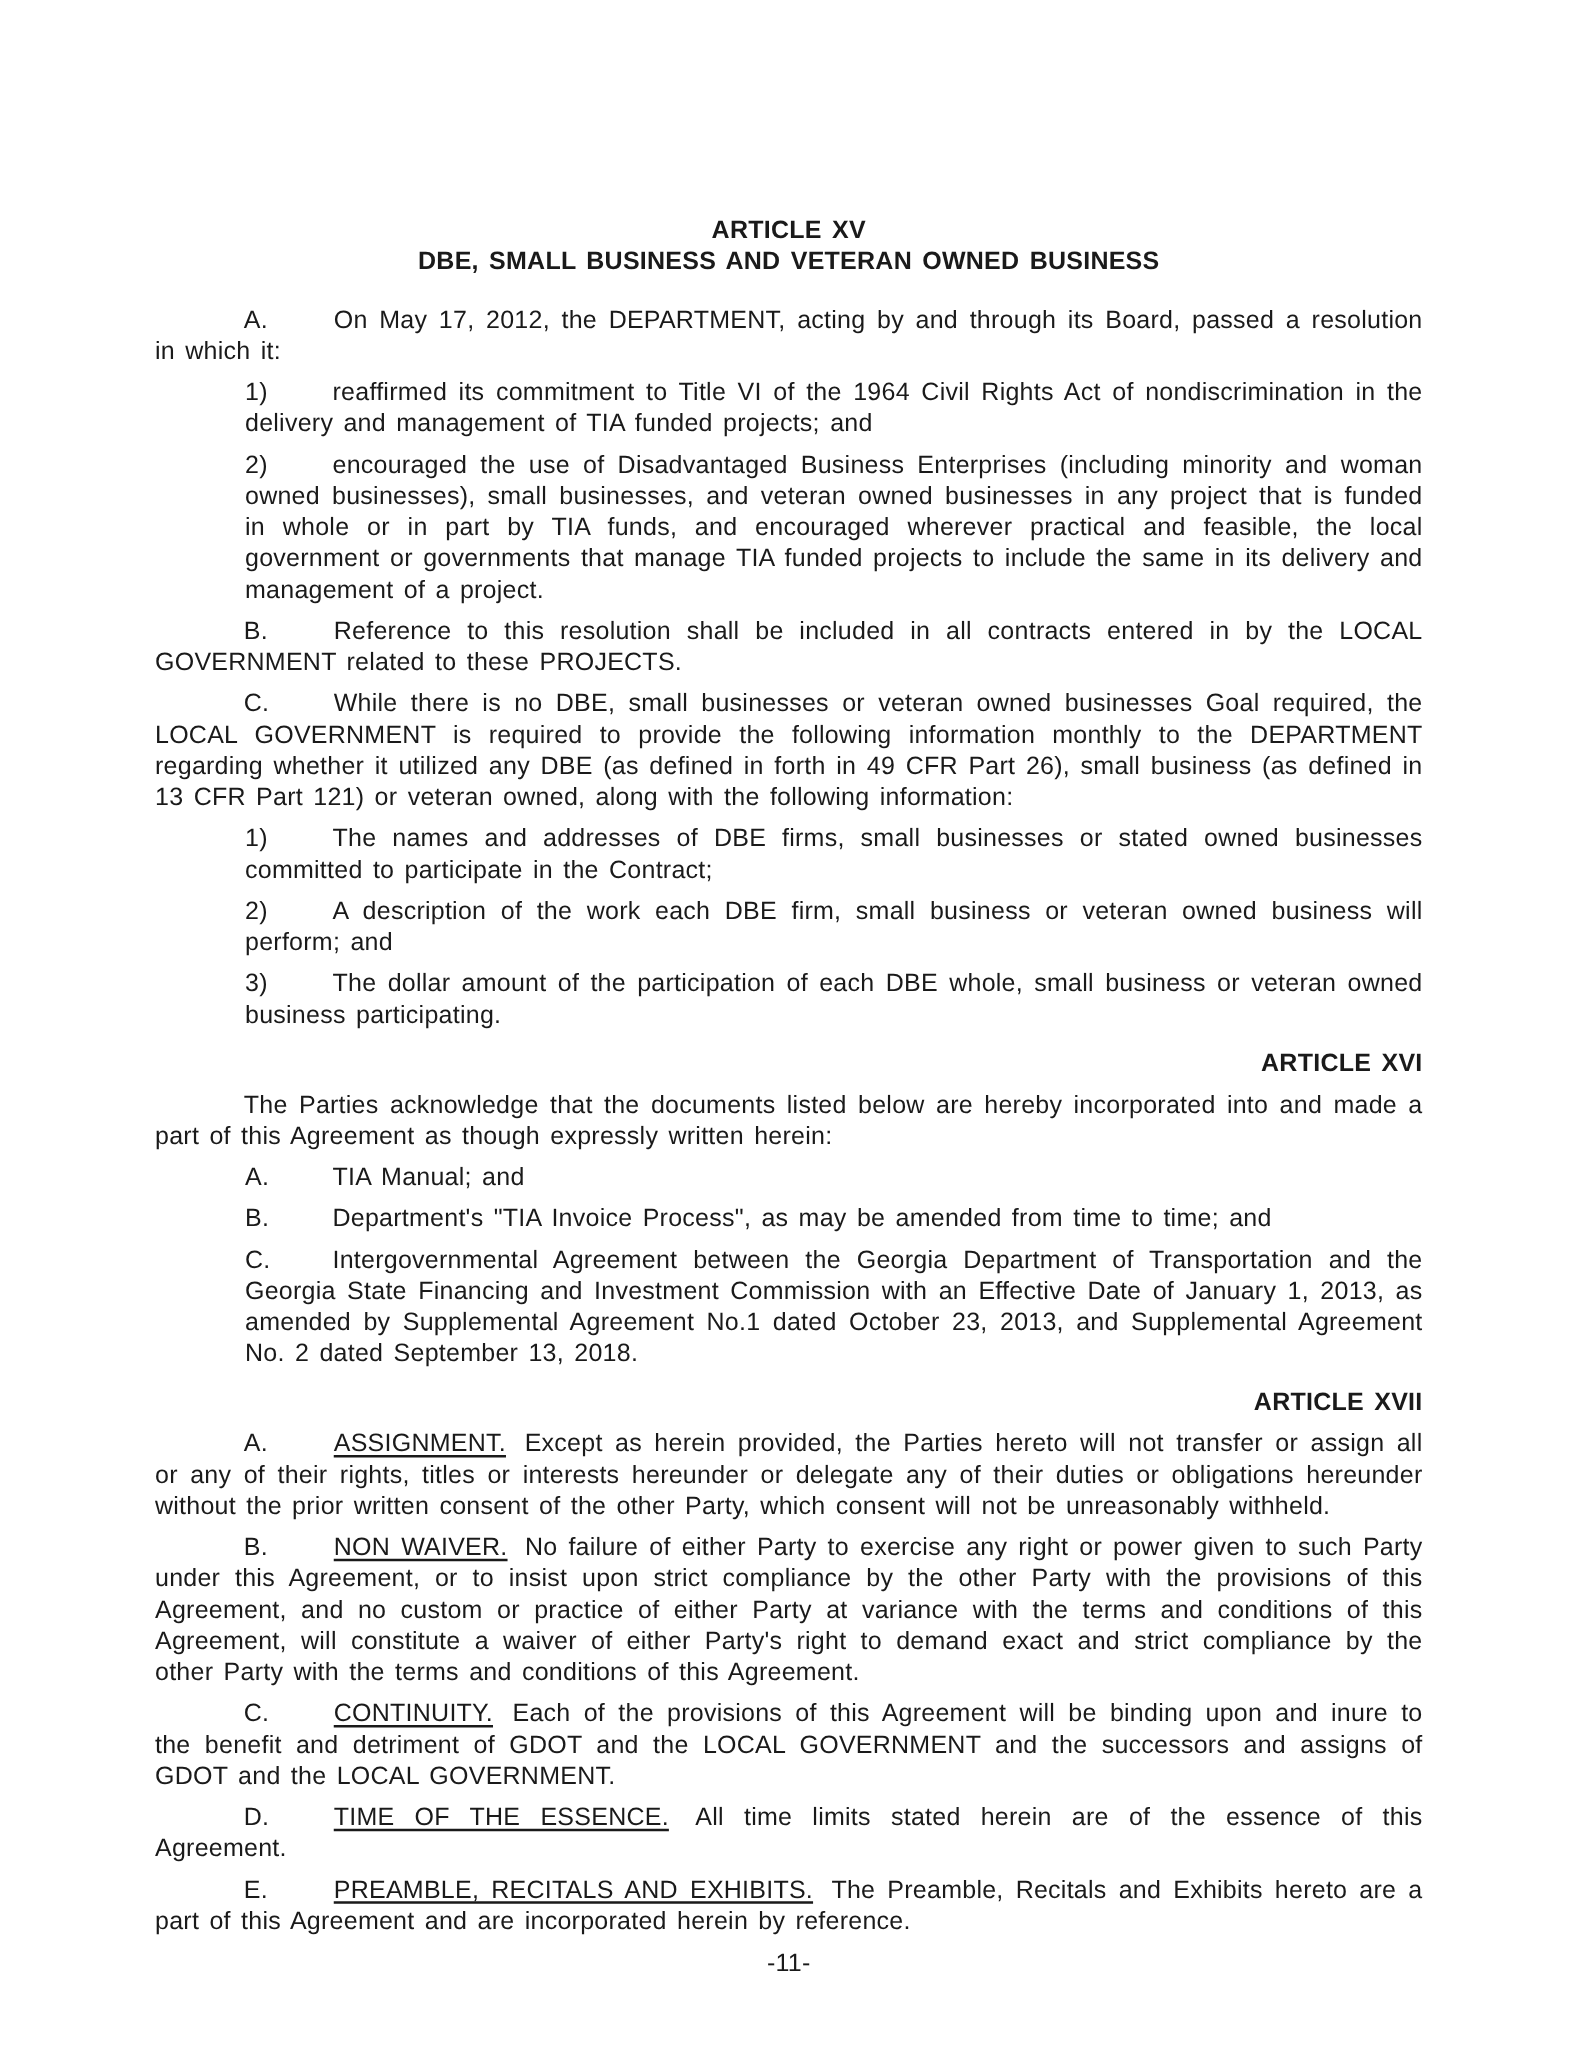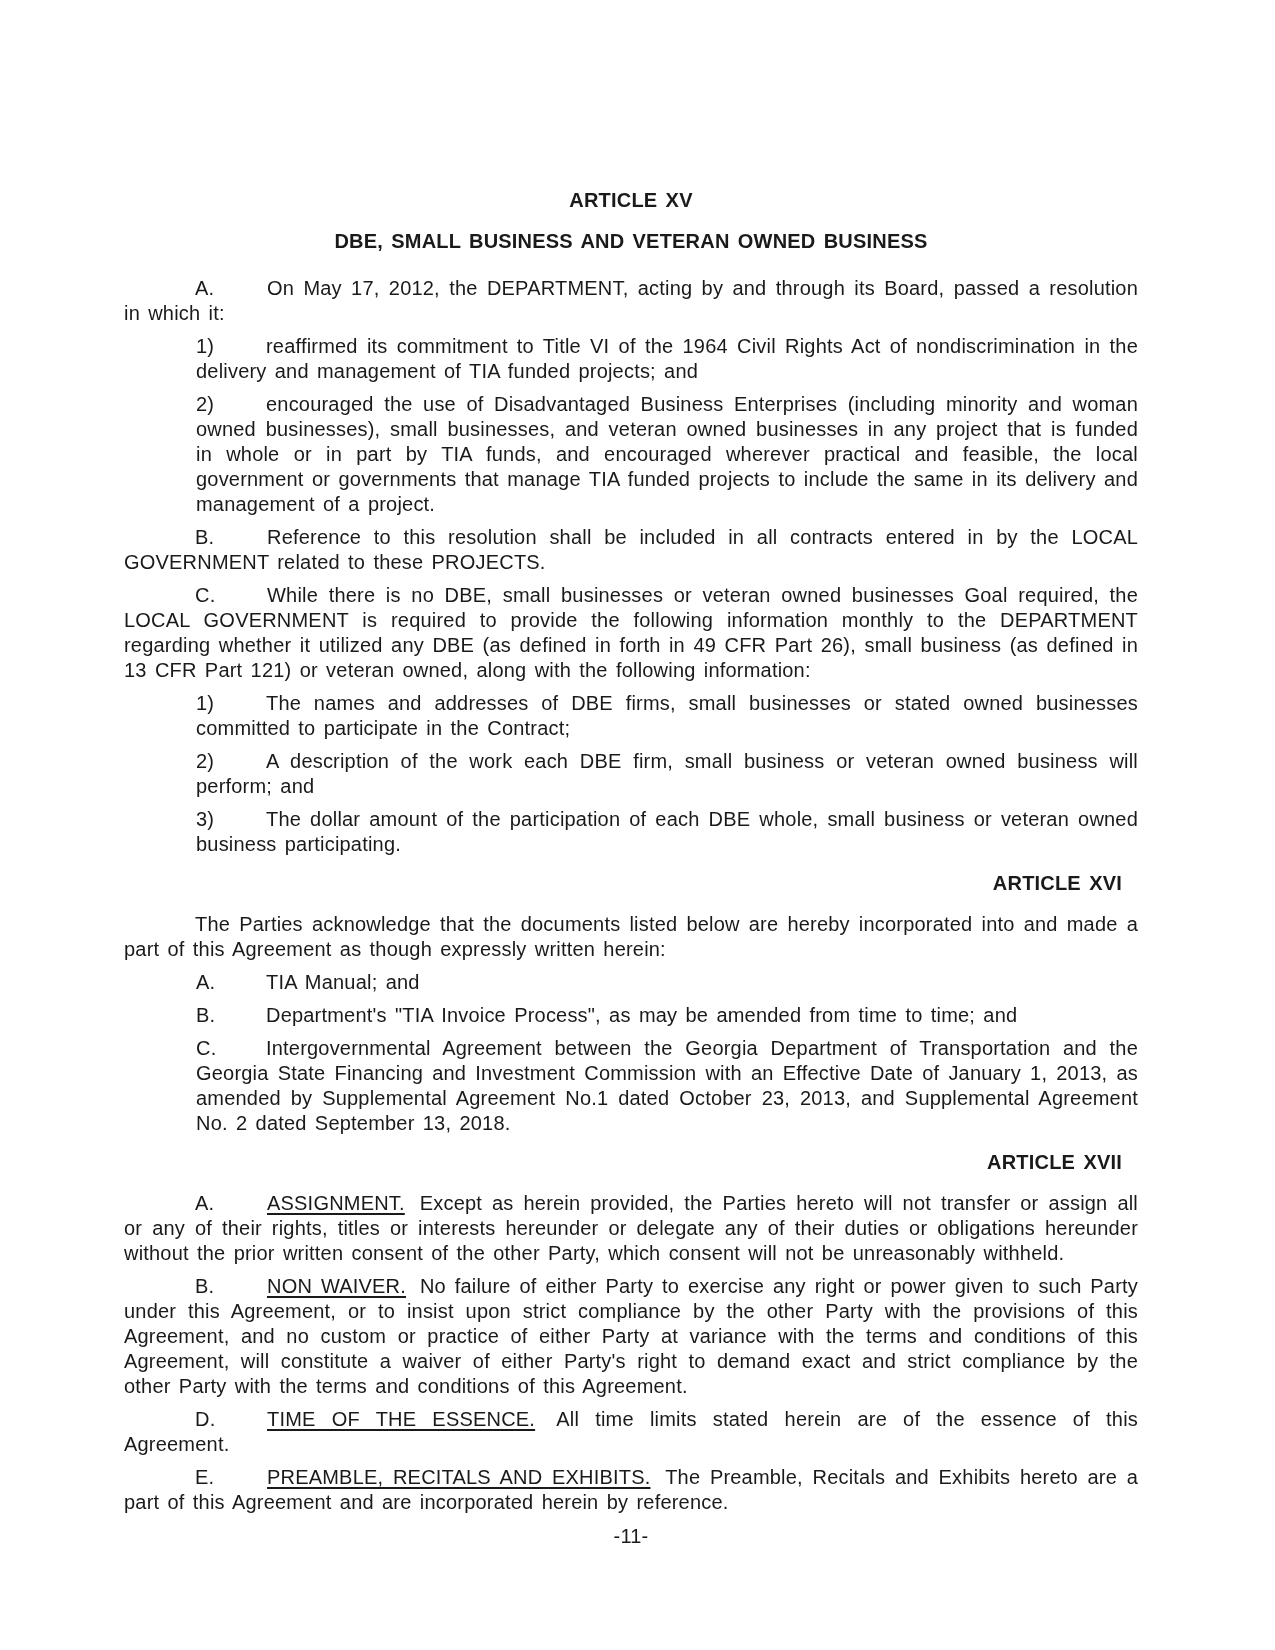--- a/index.html
+++ b/index.html
@@ -12,21 +12,21 @@
     background: #ffffff;
     color: #1a1a1a;
     font-family: "Liberation Sans", "DejaVu Sans", sans-serif;
     font-size: 20px;
     line-height: 25px;
     letter-spacing: 0.2px;
     word-spacing: 2.5px;
     overflow: hidden;
   }
   h1.hd {
-    margin: 16px;
+    margin: 0;
     font-size: 20px;
     line-height: 25px;
     font-weight: bold;
     text-align: center;
   }
   h1.hd.hgap { margin-top: 14px; text-align: right; }
   h1.hd.sub-hd { margin-bottom: 22px; }
   p { margin: 8px 0 0 0; text-align: justify; }
   
   p.lp { text-indent: 71px; }
@@ -76,20 +76,21 @@
     <p class="sub"><span class="slb">C.</span><span class="tx">Intergovernmental Agreement between the Georgia Department of Transportation and the Georgia State Financing and Investment Commission with an Effective Date of January 1, 2013, as amended by Supplemental Agreement No.1 dated October 23, 2013, and Supplemental Agreement No. 2 dated September 13, 2018.</span></p>
   </section>
 
   <section>
     <h1 class="hd hgap">ARTICLE XVII</h1>
 
     <p class="lp"><span class="lb">A.</span><span class="ct">ASSIGNMENT.</span> <span class="tx">Except as herein provided, the Parties hereto will not transfer or assign all or any of their rights, titles or interests hereunder or delegate any of their duties or obligations hereunder without the prior written consent of the other Party, which consent will not be unreasonably withheld.</span></p>
 
     <p class="lp"><span class="lb">B.</span><span class="ct">NON WAIVER.</span> <span class="tx">No failure of either Party to exercise any right or power given to such Party under this Agreement, or to insist upon strict compliance by the other Party with the provisions of this Agreement, and no custom or practice of either Party at variance with the terms and conditions of this Agreement, will constitute a waiver of either Party's right to demand exact and strict compliance by the other Party with the terms and conditions of this Agreement.</span></p>
 
+    <p class="lp"><span class="lb">C.</span><span class="ct">CONTINUITY.</span> <span class="tx">Each of the provisions of this Agreement will be binding upon and inure to the benefit and detriment of GDOT and the LOCAL GOVERNMENT and the successors and assigns of GDOT and the LOCAL GOVERNMENT.</span></p>
 
     <p class="lp"><span class="lb">D.</span><span class="ct">TIME OF THE ESSENCE.</span> <span class="tx">All time limits stated herein are of the essence of this Agreement.</span></p>
 
     <p class="lp"><span class="lb">E.</span><span class="ct">PREAMBLE, RECITALS AND EXHIBITS.</span> <span class="tx">The Preamble, Recitals and Exhibits hereto are a part of this Agreement and are incorporated herein by reference.</span></p>
   </section>
 
   <div class="footer">-11-</div>
 
 </div>
 

